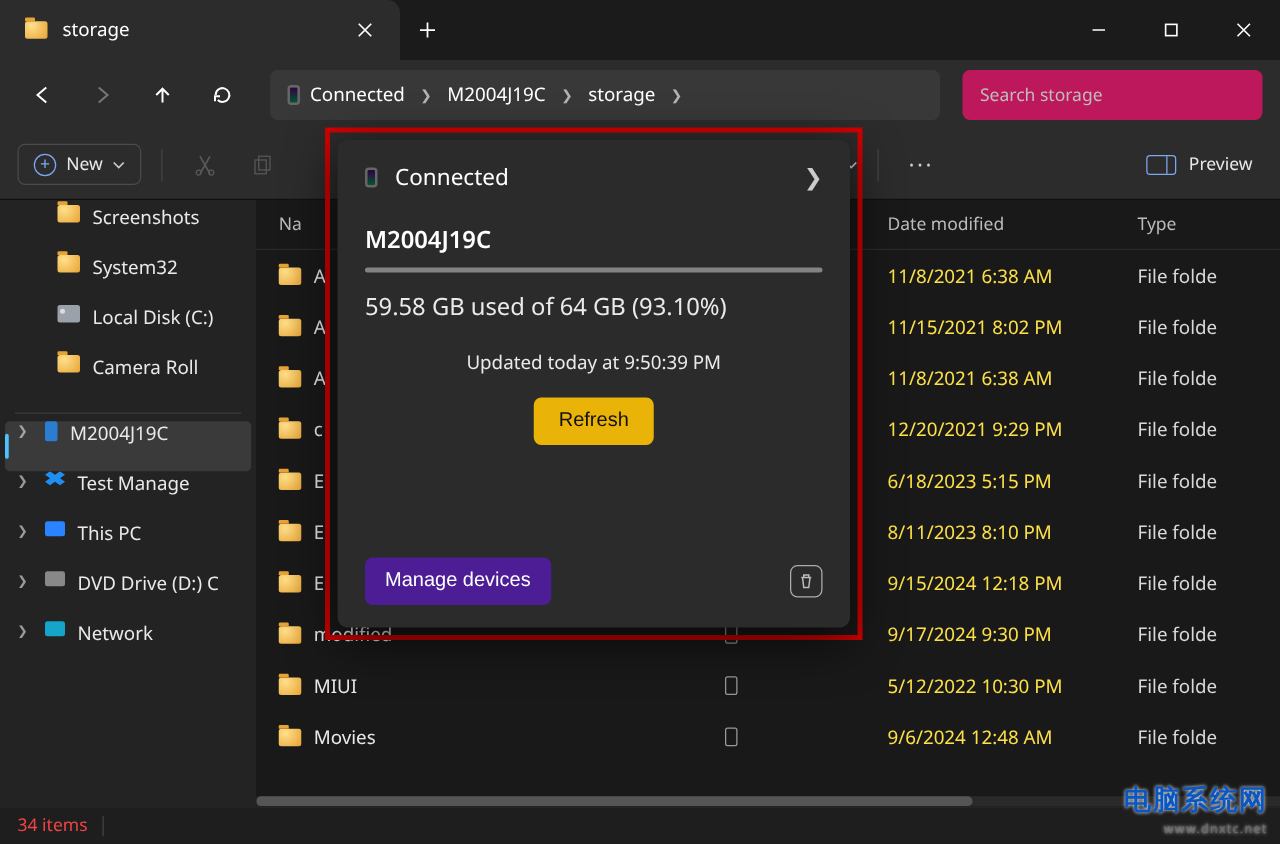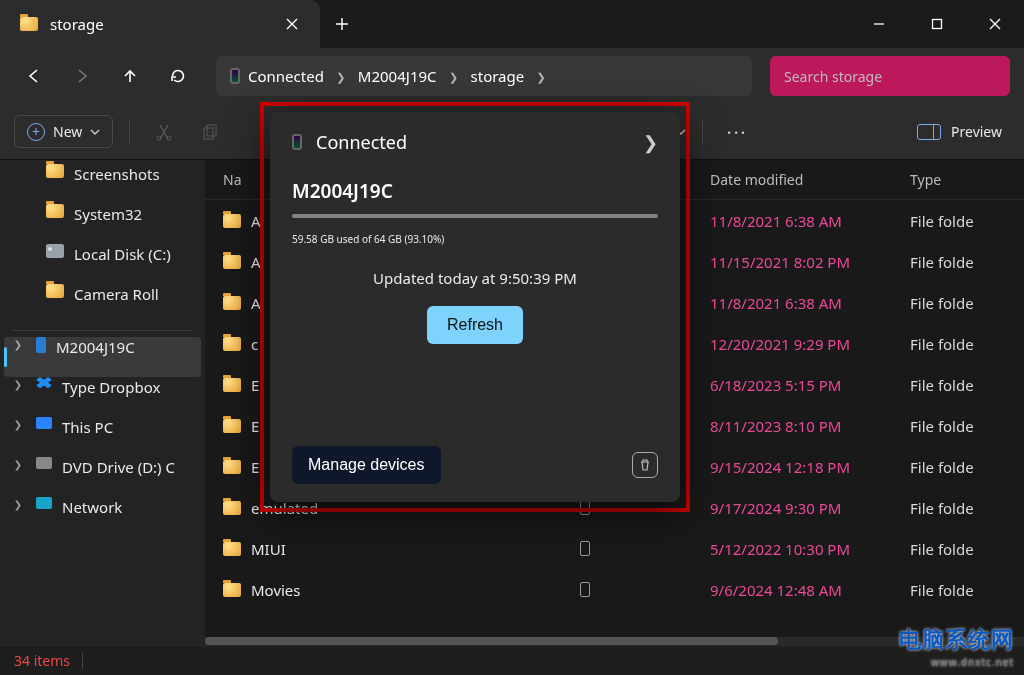--- a/index.html
+++ b/index.html
@@ -127,21 +127,21 @@
     border-bottom:1px solid #2a2a2a;
   }
   .col-header .c-name{width:505px;padding-left:18px}
   .col-header .c-date{width:200px}
   .col-header .c-type{flex:1}
   .rows{flex:1;overflow:hidden}
   .row{
     height:41px;display:flex;align-items:center;cursor:pointer;font-size:15px;
   }
   .row .c-name{width:505px;padding-left:18px;display:flex;align-items:center;gap:10px;white-space:nowrap}
-  .row .c-date{width:200px;color:#ec4899;white-space:nowrap}
+  .row .c-date{width:200px;color:#fde047;white-space:nowrap}
   .row .c-type{flex:1;color:#d8d8d8;white-space:nowrap;overflow:hidden}
   .phone-mini{width:10px;height:15px;border:1.5px solid #9a9a9a;border-radius:2px}
   .scroll-hint{height:8px;background:#2a2a2a;margin-top:4px}
   .scroll-hint .thumb{height:100%;width:70%;background:#555;border-radius:4px}
   .statusbar{
     height:30px;background:#1e1e1e;border-top:1px solid #2a2a2a;
     display:flex;align-items:center;padding:0 14px;font-size:14px;color:#ef4444;
   }
   .statusbar .sep{width:1px;height:16px;background:#444;margin:0 12px}
   
@@ -153,31 +153,31 @@
     position:absolute;left:270px;top:112px;width:410px;height:390px;
     background:#2b2b2b;border-radius:8px;box-shadow:0 10px 40px rgba(0,0,0,.7);
     padding:18px 22px;display:flex;flex-direction:column;
   }
   .popover .hdr{display:flex;align-items:center;gap:14px;margin-bottom:24px}
   .popover .hdr .title{flex:1;font-size:18px;color:#fff}
   .popover .hdr .chev-r{font-size:18px;cursor:pointer;opacity:.85}
   .popover .device{font-size:19px;font-weight:600;color:#fff;margin-bottom:10px}
   .meter{height:4px;background:#838383;border-radius:2px;position:relative;margin-bottom:14px;overflow:hidden}
   .meter .fill{position:absolute;left:0;top:0;bottom:0;width:93.1%;background:#287ff}
-  .storage-line{font-size:10px;color:#eaeaea;margin-bottom:22px}
+  .storage-line{font-size:19px;color:#eaeaea;margin-bottom:22px}
   .updated{font-size:15px;color:#eaeaea;text-align:center;margin-bottom:18px}
   .refresh-btn{
-    align-self:center;background:#7dd3fc;color:#111;font-size:16px;
+    align-self:center;background:#eab308;color:#111;font-size:16px;
     padding:10px 20px;border-radius:6px;cursor:pointer;border:none;
   }
   .popover .footer{
     margin-top:auto;display:flex;align-items:center;gap:10px;
   }
   .manage-btn{
-    background:#0f172a;color:#fff;font-size:16px;
+    background:#4c1d95;color:#fff;font-size:16px;
     padding:10px 16px;border-radius:6px;cursor:pointer;border:none;
   }
   .recycle{
     width:26px;height:26px;border:1.5px solid #bbb;border-radius:6px;
     display:flex;align-items:center;justify-content:center;cursor:pointer;opacity:.9;margin-left:auto
   }
   
   .watermark{
     position:absolute;right:10px;bottom:6px;text-align:right;color:#0b57c2;
     text-shadow:0 0 3px #fff;
@@ -328,21 +328,21 @@
     <div class="pins-divider"></div>
     <div id="tree">
         <div class="navitem twisty selected">
        <span class="twist">❯</span>
        <span class="phone-blue"></span>
           <span>M2004J19C</span>
      </div>
         <div class="navitem twisty ">
        <span class="twist">❯</span>
        <span class="dbx-icon"></span>
-          <span>Type Dropbox</span>
+          <span>Test Manage</span>
      </div>
         <div class="navitem twisty ">
        <span class="twist">❯</span>
        <span class="blue-mon"></span>
           <span>This PC</span>
      </div>
         <div class="navitem twisty ">
        <span class="twist">❯</span>
        <span class="dvd-icon"></span>
           <span>DVD Drive (D:) C</span>
@@ -420,21 +420,21 @@
         <span class="folder-icon"></span>
         <span>E</span>
 
       </div>
       <div class="c-date">9/15/2024 12:18 PM</div>
       <div class="c-type">File folde</div>
     </div>
         <div class="row">
       <div class="c-name">
         <span class="folder-icon"></span>
-        <span>emulated</span>
+        <span>modified</span>
         <span class="phone-mini" style="margin-left:auto;margin-right:120px"></span>
       </div>
       <div class="c-date">9/17/2024 9:30 PM</div>
       <div class="c-type">File folde</div>
     </div>
         <div class="row">
       <div class="c-name">
         <span class="folder-icon"></span>
         <span>MIUI</span>
         <span class="phone-mini" style="margin-left:auto;margin-right:120px"></span>

